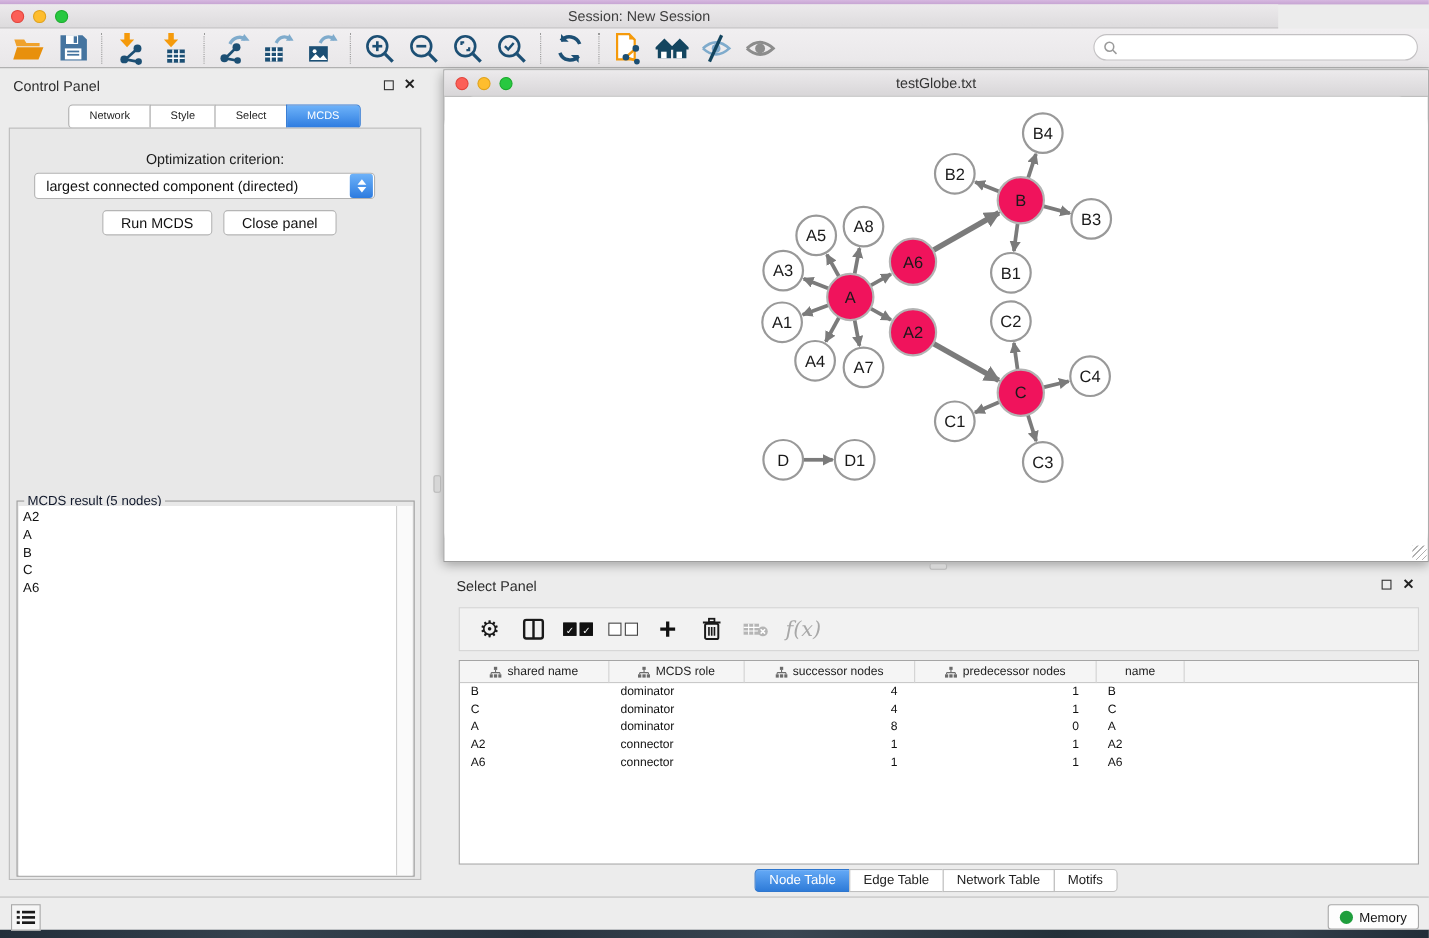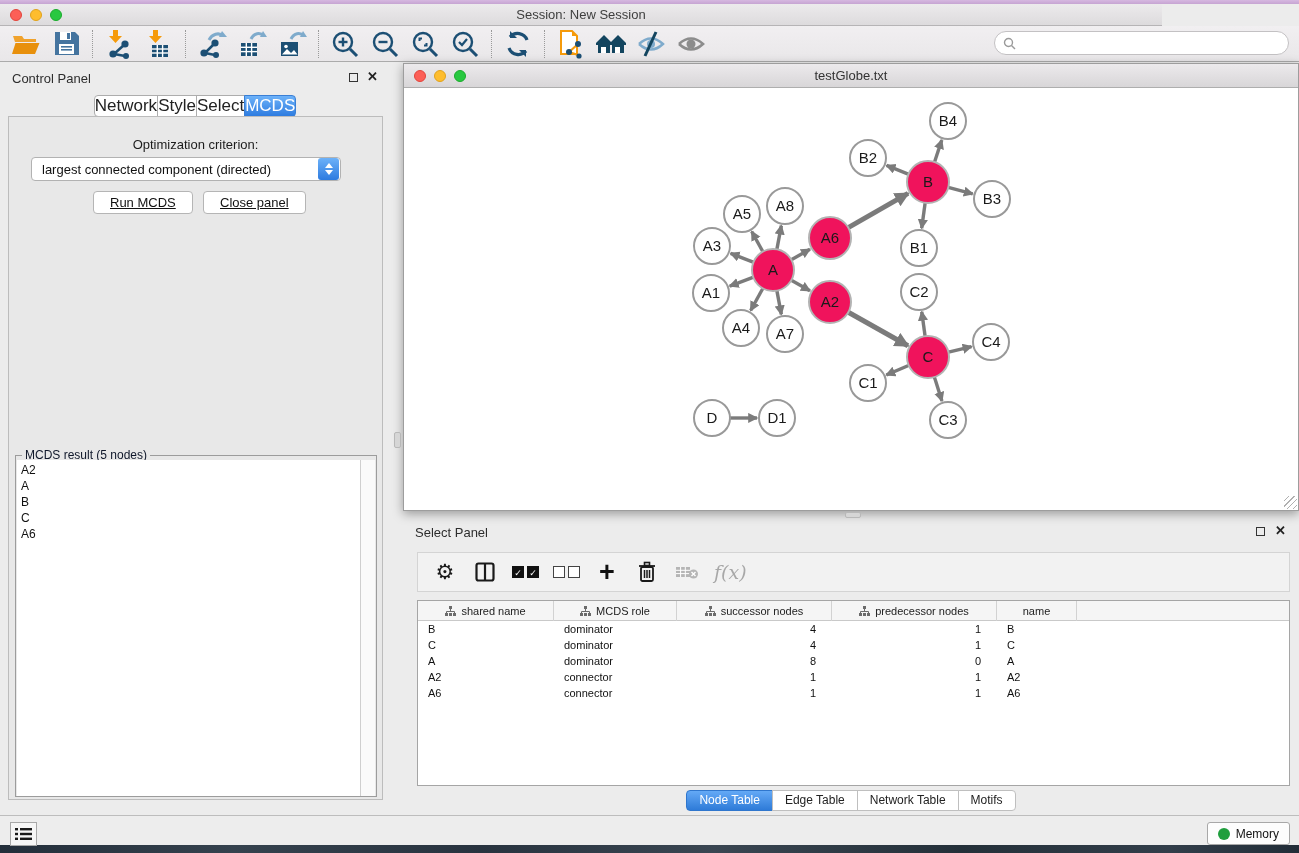--- a/index.html
+++ b/index.html
@@ -31,36 +31,36 @@
   .search-wrap { position:absolute; right:10px; top:5px; width:295px; height:24px; background:#fff;
     border:1px solid #c3c1c3; border-radius:12px; display:flex; align-items:center; padding:0 8px; }
   .search-wrap input { border:none; outline:none; flex:1; font-size:12px; background:transparent; margin-left:5px; }
 
   
   .cp-title-row { left:0; top:65px; width:390px; height:26px; display:flex; align-items:center; }
   .panel-title { font-size:13px; color:#2d2d2d; padding-left:12px; }
   .panel-float { width:9px; height:9px; border:1.5px solid #333; display:inline-block; }
   .panel-close { font-size:13px; font-weight:bold; color:#222; line-height:9px; }
   .cp-tabs { left:0; top:95px; width:390px; display:flex; justify-content:center; }
-  .seg-tab { height:22px; line-height:20px; padding:0 0; font-size:17px; color:#222; background:#fff;
+  .seg-tab { height:22px; line-height:20px; padding:0 18px; font-size:10px; color:#222; background:#fff;
     border:1px solid #adadad; margin-left:-1px; cursor:default; }
   .seg-tab.first { border-radius:4px 0 0 4px; margin-left:0; }
   .seg-tab.last { border-radius:0 4px 4px 0; }
   .seg-tab.active { background:linear-gradient(#6db2f9,#2e7ce0); color:#fff; border-color:#3a7fd5; }
   .cp-body { left:8px; top:116px; width:375px; height:684px; background:#e8e8e8; border:1px solid #bcbcbc; }
   .opt-label { position:absolute; left:0; top:20px; width:100%; text-align:center; font-size:13px; color:#1c1c1c; }
   .dropdown { position:absolute; left:22px; top:40px; width:310px; height:24px; background:#fff;
     border:1px solid #b2b2b2; border-radius:4px; display:flex; align-items:center; }
   .dropdown .dd-text { flex:1; font-size:13px; color:#111; padding-left:10px; white-space:nowrap; }
   .dd-stepper { width:21px; height:22px; border-radius:3px; background:linear-gradient(#6db2f9,#2d7bdf);
     display:flex; flex-direction:column; align-items:center; justify-content:center; gap:2px; margin-right:1px; }
   .dd-up { width:0;height:0;border-left:4px solid transparent;border-right:4px solid transparent;border-bottom:5px solid #fff; }
   .dd-down { width:0;height:0;border-left:4px solid transparent;border-right:4px solid transparent;border-top:5px solid #fff; }
   .cp-btn { position:absolute; top:74px; height:23px; background:#fff; border:1px solid #b5b5b5; border-radius:4px;
-    font-size:13px; color:#111; font-family:"Liberation Sans",sans-serif; padding:0 16px;text-decoration:underline; }
+    font-size:13px; color:#111; font-family:"Liberation Sans",sans-serif; padding:0 16px; }
   .groupbox { position:absolute; left:6px; top:338px; width:362px; height:342px; border:1px solid #9c9c9c; }
   .groupbox .legend { position:absolute; left:6px; top:-8px; background:#e8e8e8; font-size:12px; color:#0f172a; padding:0 3px; }
   .result-list { position:absolute; left:1px; top:4px; width:344px; height:336px; background:#fff; font-size:12px;
     color:#111; padding:2px 4px; overflow:hidden; }
   .result-list div { line-height:16px; }
   .result-scroll { position:absolute; right:1px; top:4px; width:15px; height:336px; background:#fafafa; border-left:1px solid #cfcfcf; }
 
   
   .net-window { left:403px; top:63px; width:896px; height:448px; background:#fff;
     box-shadow:0 3px 10px rgba(0,0,0,.35); border:1px solid #9d9d9d; }

